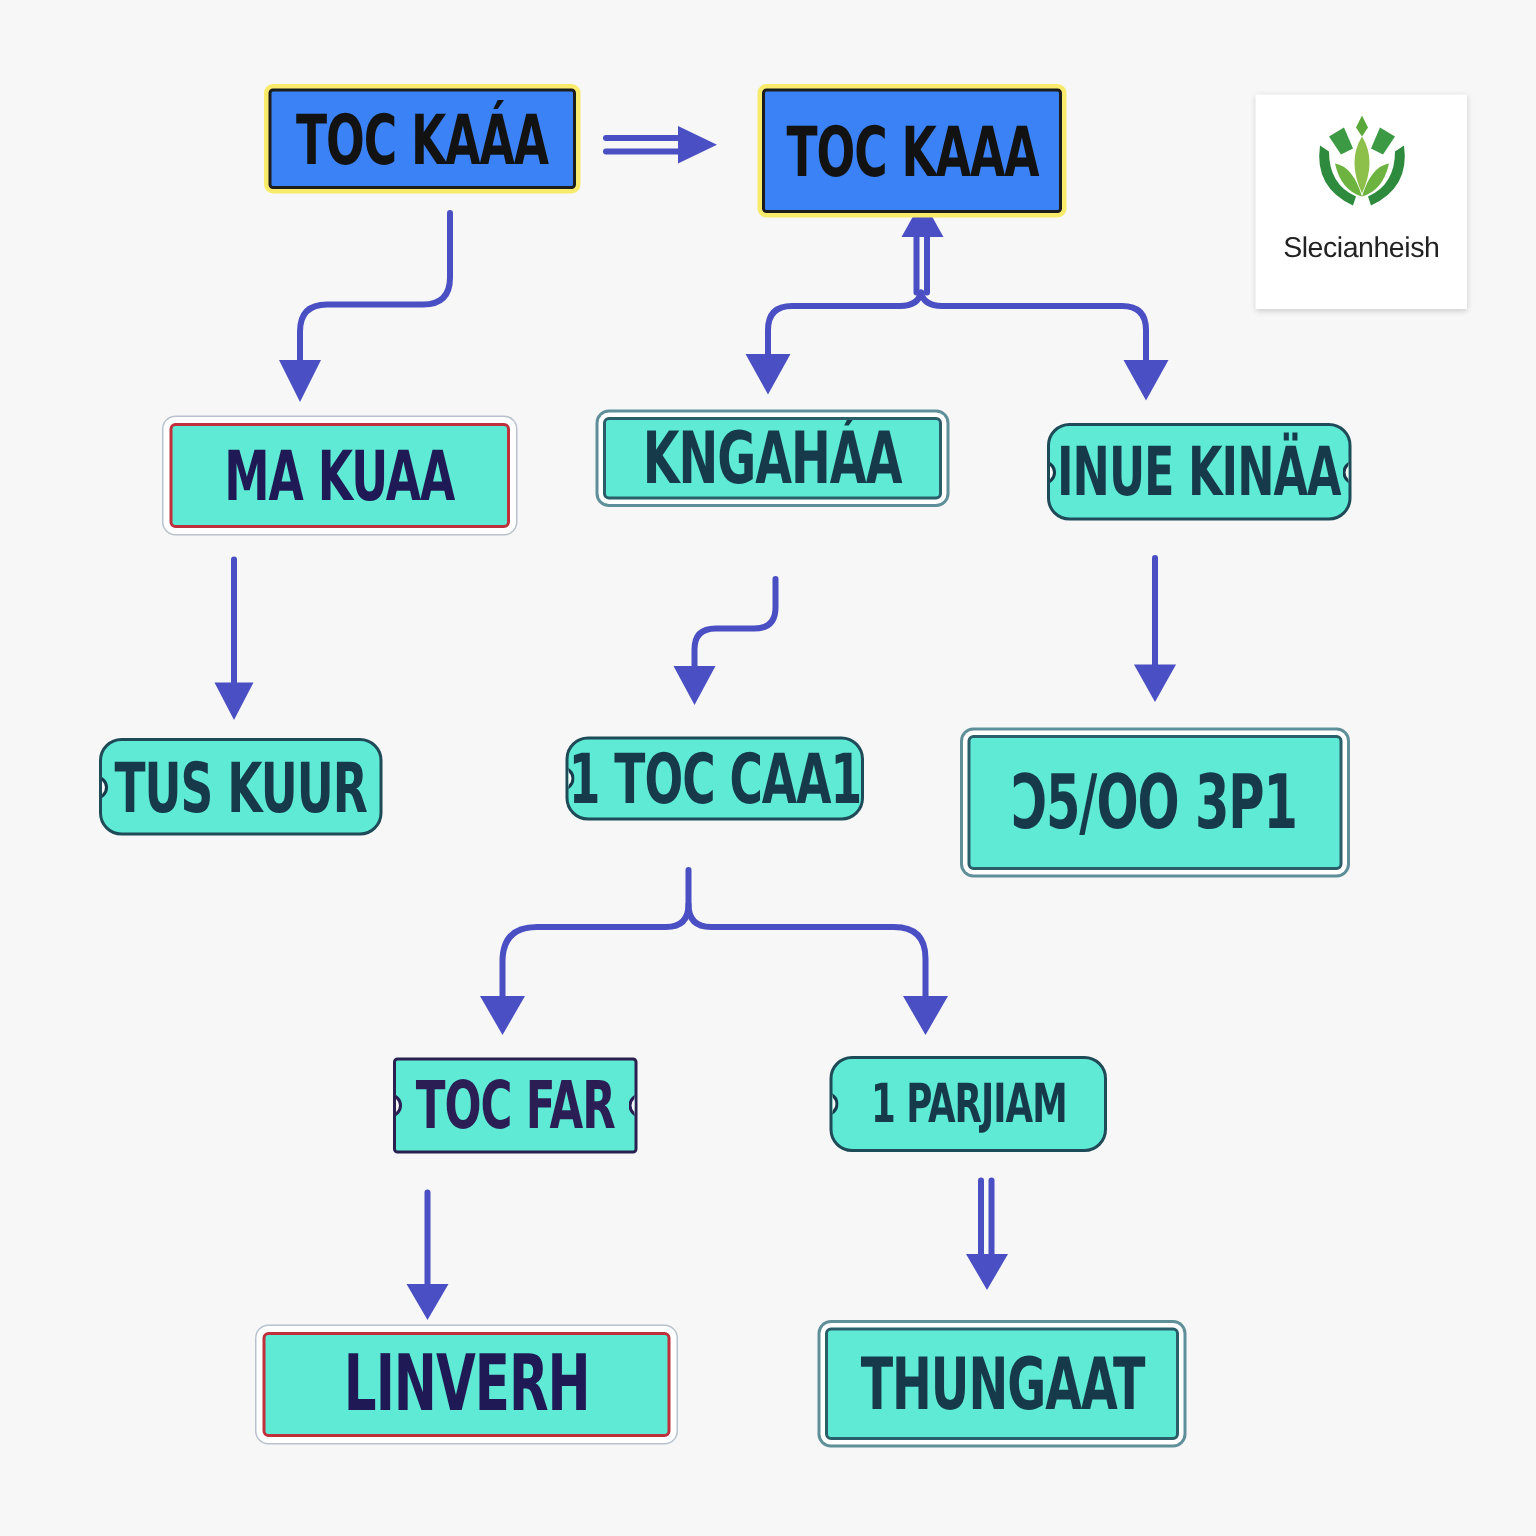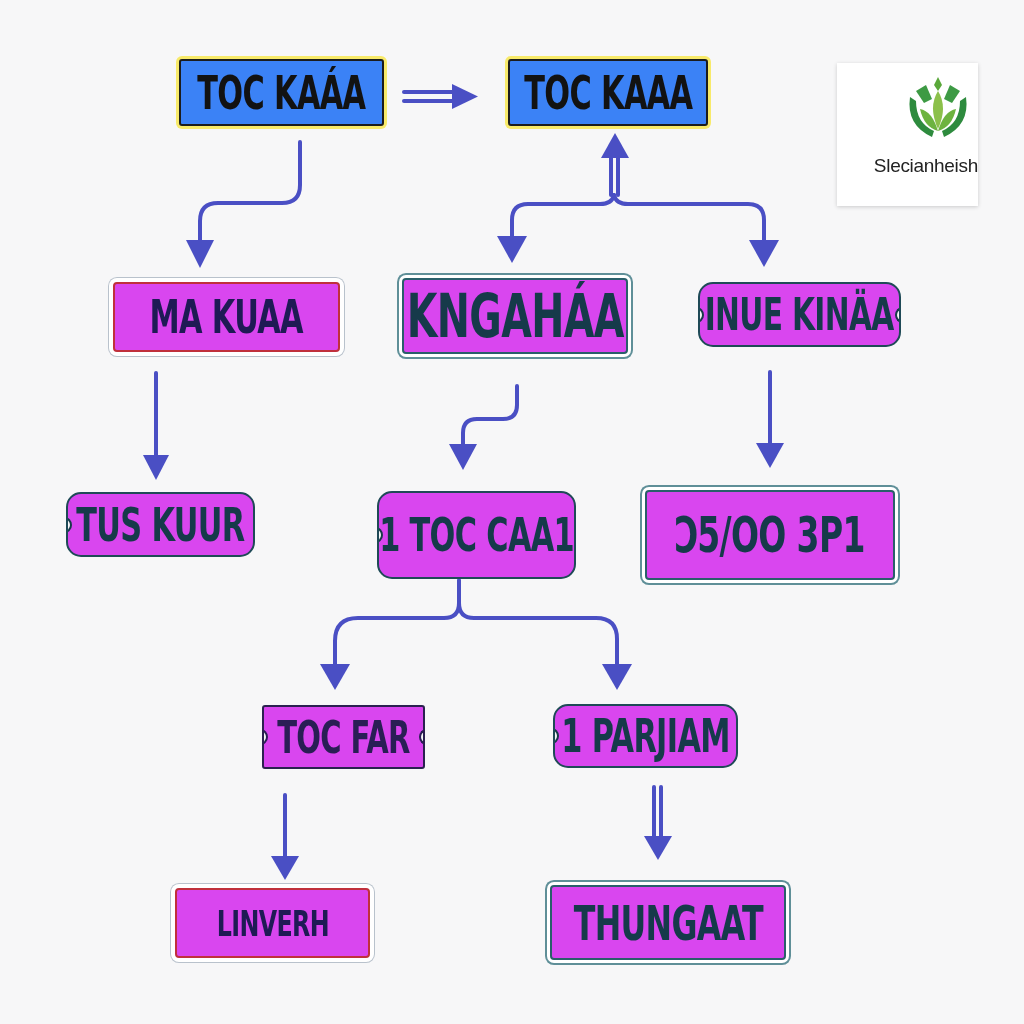--- a/index.html
+++ b/index.html
@@ -4,21 +4,21 @@
 <style>
   html, body { margin: 0; padding: 0; }
   body {
     width: 1024px; height: 1024px; position: relative; overflow: hidden;
     background: #f7f7f8;
     font-family: "DejaVu Sans", sans-serif;
   }
   .plate {
     position: absolute; box-sizing: border-box;
     display: flex; align-items: center; justify-content: center;
-    background: #d946ef;
+    background: #5eead4;
     font-family: "DejaVu Sans", sans-serif;
     font-weight: bold;
     letter-spacing: -1px;
     white-space: nowrap;
     overflow: hidden;
   }
   .plate span { display: inline-block; transform: scaleX(0.66); transform-origin: center; }
   .plate.yellow {
     background: #3b82f6; border: 2px solid #1c1c1c; border-radius: 3px;
     box-shadow: 0 0 0 3px #f8ea6a;
@@ -31,21 +31,21 @@
   .notch-l::before, .notch-r::after {
     content: ""; position: absolute; top: 50%; width: 10px; height: 16px;
     margin-top: -8px; background: #f7f7f8; border: 2px solid currentColor; box-sizing: border-box;
   }
   .notch-l::before { left: -6px; border-radius: 0 8px 8px 0; border-left: none; }
   .notch-r::after { right: -6px; border-radius: 8px 0 0 8px; border-right: none; }
 
   .logo-card {
     position: absolute; left: 837px; top: 63px; width: 141px; height: 143px;
     background: #ffffff; box-shadow: 0 1px 4px rgba(0,0,0,0.18);
-    display: flex; flex-direction: column; align-items: flex-end;
+    display: flex; flex-direction: column; align-items: center;
   }
   .logo-card svg { margin-top: 12px; }
   .logo-text { margin-top: 10px; font-family: "Liberation Sans", sans-serif; font-size: 19px; color: #222; letter-spacing: -0.3px; }
 
   svg.arrows { position: absolute; left: 0; top: 0; }
 </style>
 </head>
 <body>
 
 <svg class="arrows" width="1024" height="1024">
@@ -99,57 +99,57 @@
       <line x1="661" y1="787" x2="661" y2="840"></line>
       <path d="M644,836 L672,836 L658,860 z" fill="#4a4fc4" stroke="none"></path>
     </g>
   </g>
 </svg>
 
 <div class="plate yellow" style="left:179px;top:59px;width:205px;height:67px;font-size:46px;">
     <span>TOC KAÁA</span>
   </div>
 
-<div class="plate yellow" style="left:508px;top:59px;width:200px;height:67px;font-size:46px;">
+<div class="plate yellow" style="left:508px;top:59px;width:200px;height:83px;font-size:46px;">
     <span>TOC KAAA</span>
   </div>
 
 <div class="plate red" style="left:113px;top:282px;width:227px;height:70px;font-size:46px;">
     <span>MA KUAA</span>
   </div>
 
-<div class="plate teal-double" style="left:402px;top:278px;width:226px;height:76px;font-size:60px;">
+<div class="plate teal-double" style="left:402px;top:278px;width:226px;height:55px;font-size:48px;">
     <span>KNGAHÁA</span>
   </div>
 
 <div class="plate teal notch-l notch-r" style="left:698px;top:282px;width:203px;height:65px;font-size:45px;">
     <span>INUE KINÄA</span>
   </div>
 
 <div class="plate teal notch-l" style="left:66px;top:492px;width:189px;height:65px;font-size:46px;justify-content:center;">
     <span>TUS KUUR</span>
   </div>
 
-<div class="plate teal notch-l" style="left:377px;top:491px;width:199px;height:88px;font-size:46px;">
+<div class="plate teal notch-l" style="left:377px;top:491px;width:199px;height:56px;font-size:46px;">
     <span>1 TOC CAA1</span>
   </div>
 
 <div class="plate teal-double" style="left:645px;top:490px;width:250px;height:90px;font-size:50px;">
     <span>Ͻ5/OO 3P1</span>
   </div>
 
 <div class="plate purple notch-l notch-r" style="left:262px;top:705px;width:163px;height:64px;font-size:44px;">
     <span>TOC FAR</span>
   </div>
 
-<div class="plate teal notch-l" style="left:553px;top:704px;width:185px;height:64px;font-size:46px;">
+<div class="plate teal notch-l" style="left:553px;top:704px;width:185px;height:64px;font-size:36px;">
     <span>1 PARJIAM</span>
   </div>
 
-<div class="plate red" style="left:175px;top:888px;width:195px;height:70px;font-size:36px;">
+<div class="plate red" style="left:175px;top:888px;width:272px;height:70px;font-size:52px;">
     <span>LINVERH</span>
   </div>
 
 <div class="plate teal-double" style="left:550px;top:885px;width:236px;height:75px;font-size:48px;">
     <span>THUNGAAT</span>
   </div>
 
 <div class="logo-card">
   <svg width="80" height="70" viewBox="0 0 80 70">
     <path d="M40 2 L44 10 L40 16 L36 10 z" fill="#5aa83a"></path>

